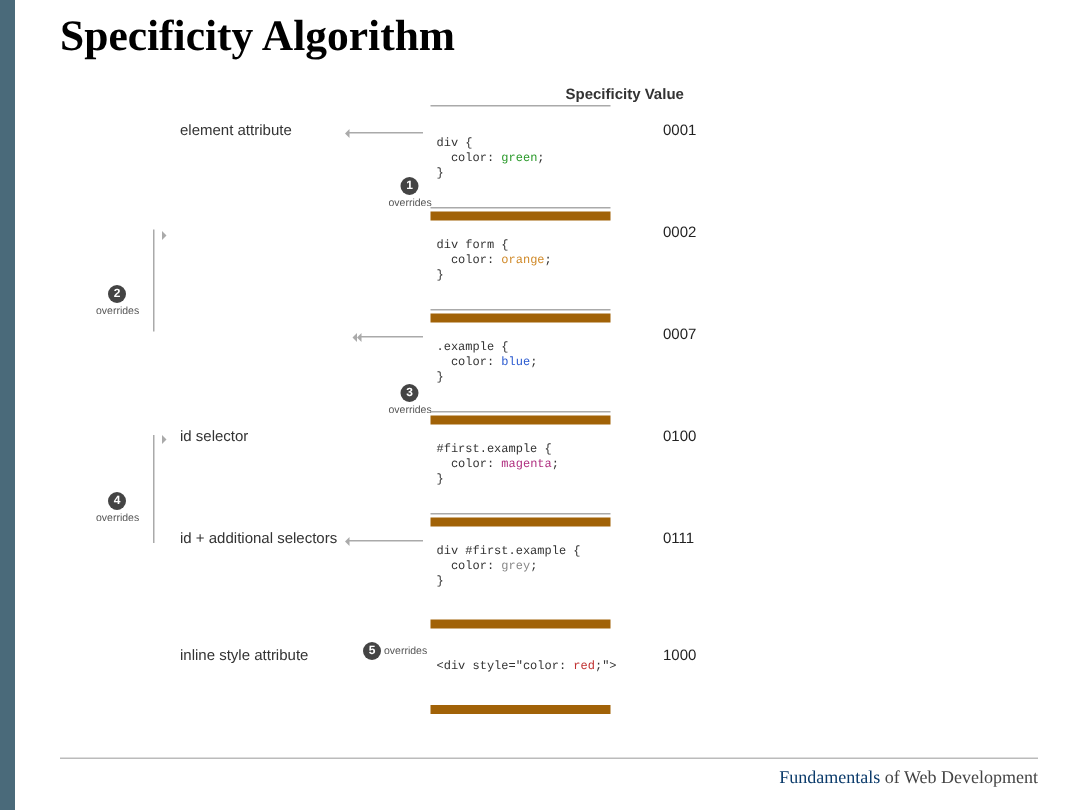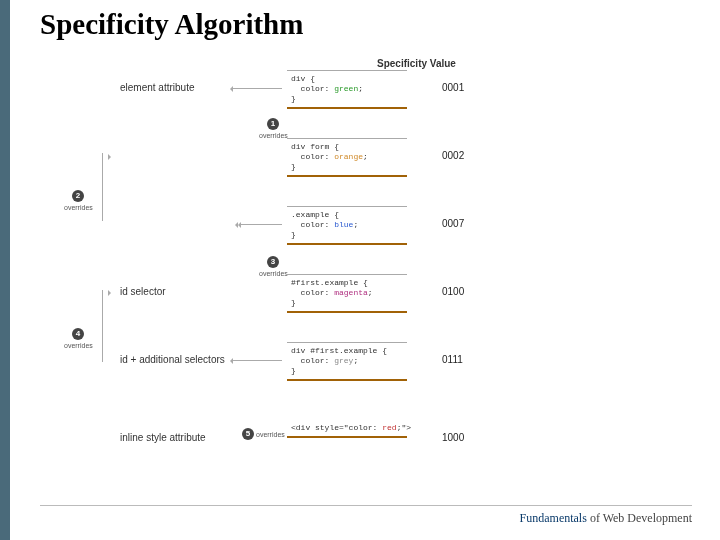--- a/index.html
+++ b/index.html
@@ -67,22 +67,22 @@
     top: 14px;
     width: 110px;
     line-height: 1.25;
   }
   .codebox {
     position: absolute;
     left: 215px;
     top: 2px;
     width: 120px;
     border-top: 1px solid #aaa;
-    border-bottom: 2px solid #a16207;
-    padding: 3px 4px;
+    border-bottom: 6px solid #a16207;
+    padding: 20px 4px;
     font-family: "Courier New", monospace;
     font-size: 8px;
     line-height: 1.25;
     white-space: pre;
   }
   .codebox .kw { color: #d08a2a; }
   .codebox .g  { color: #2a9a2a; }
   .codebox .b  { color: #2a5ad0; }
   .codebox .m  { color: #b03080; }
   .codebox .gr { color: #888; }

